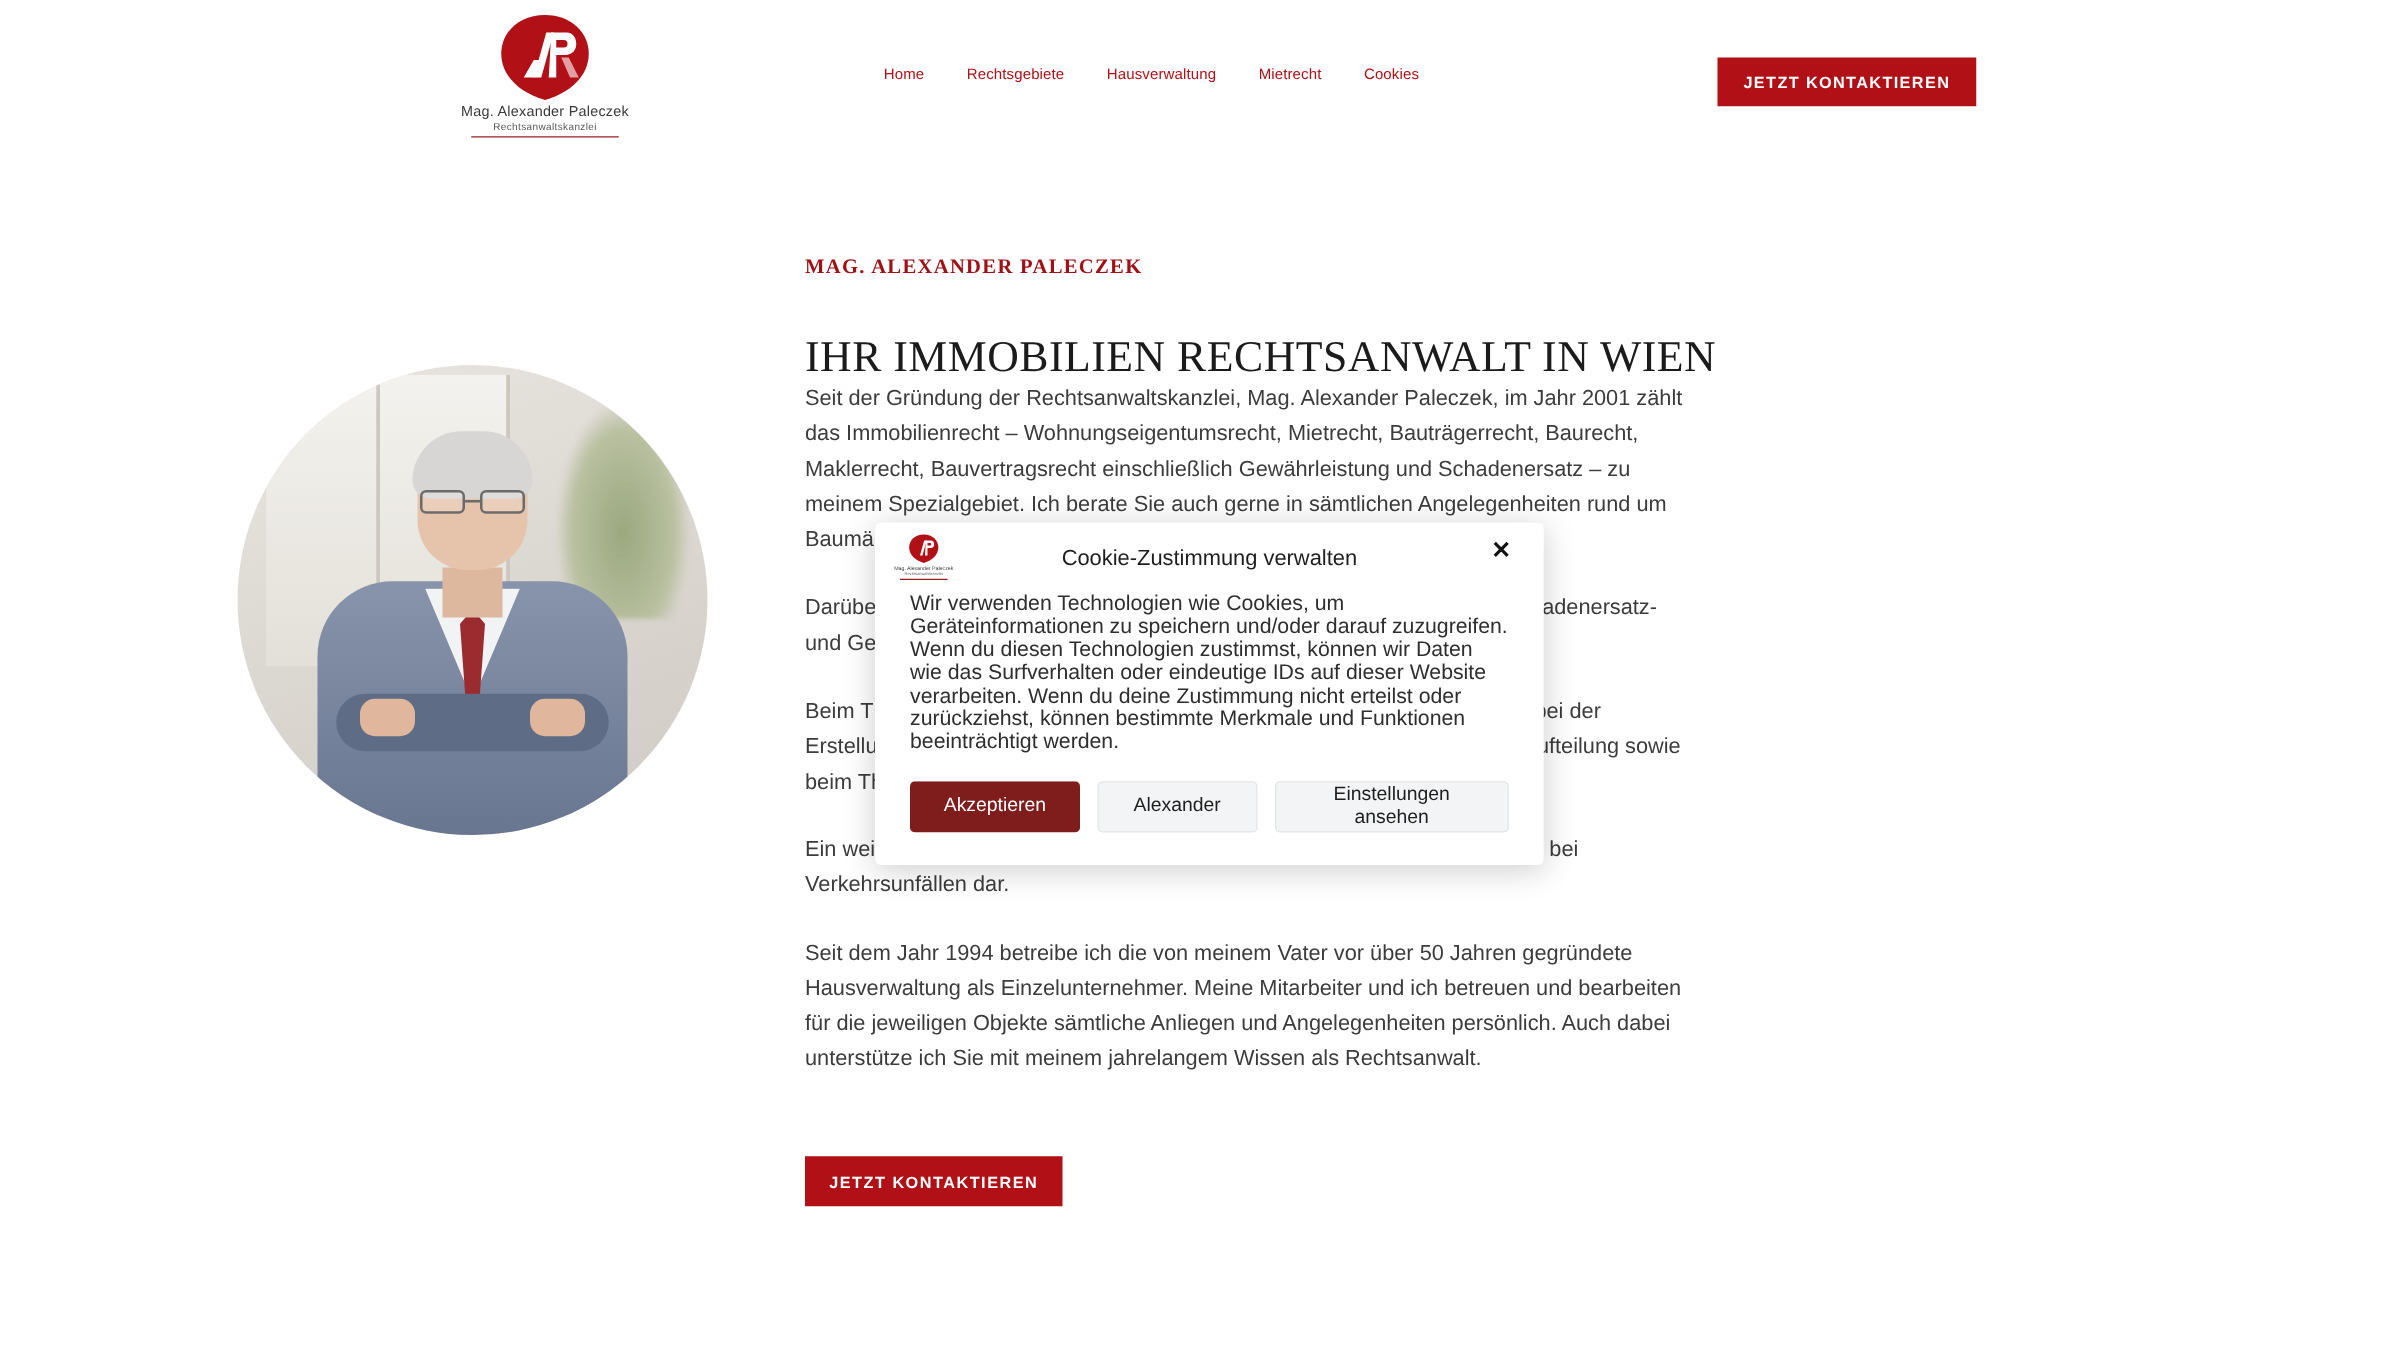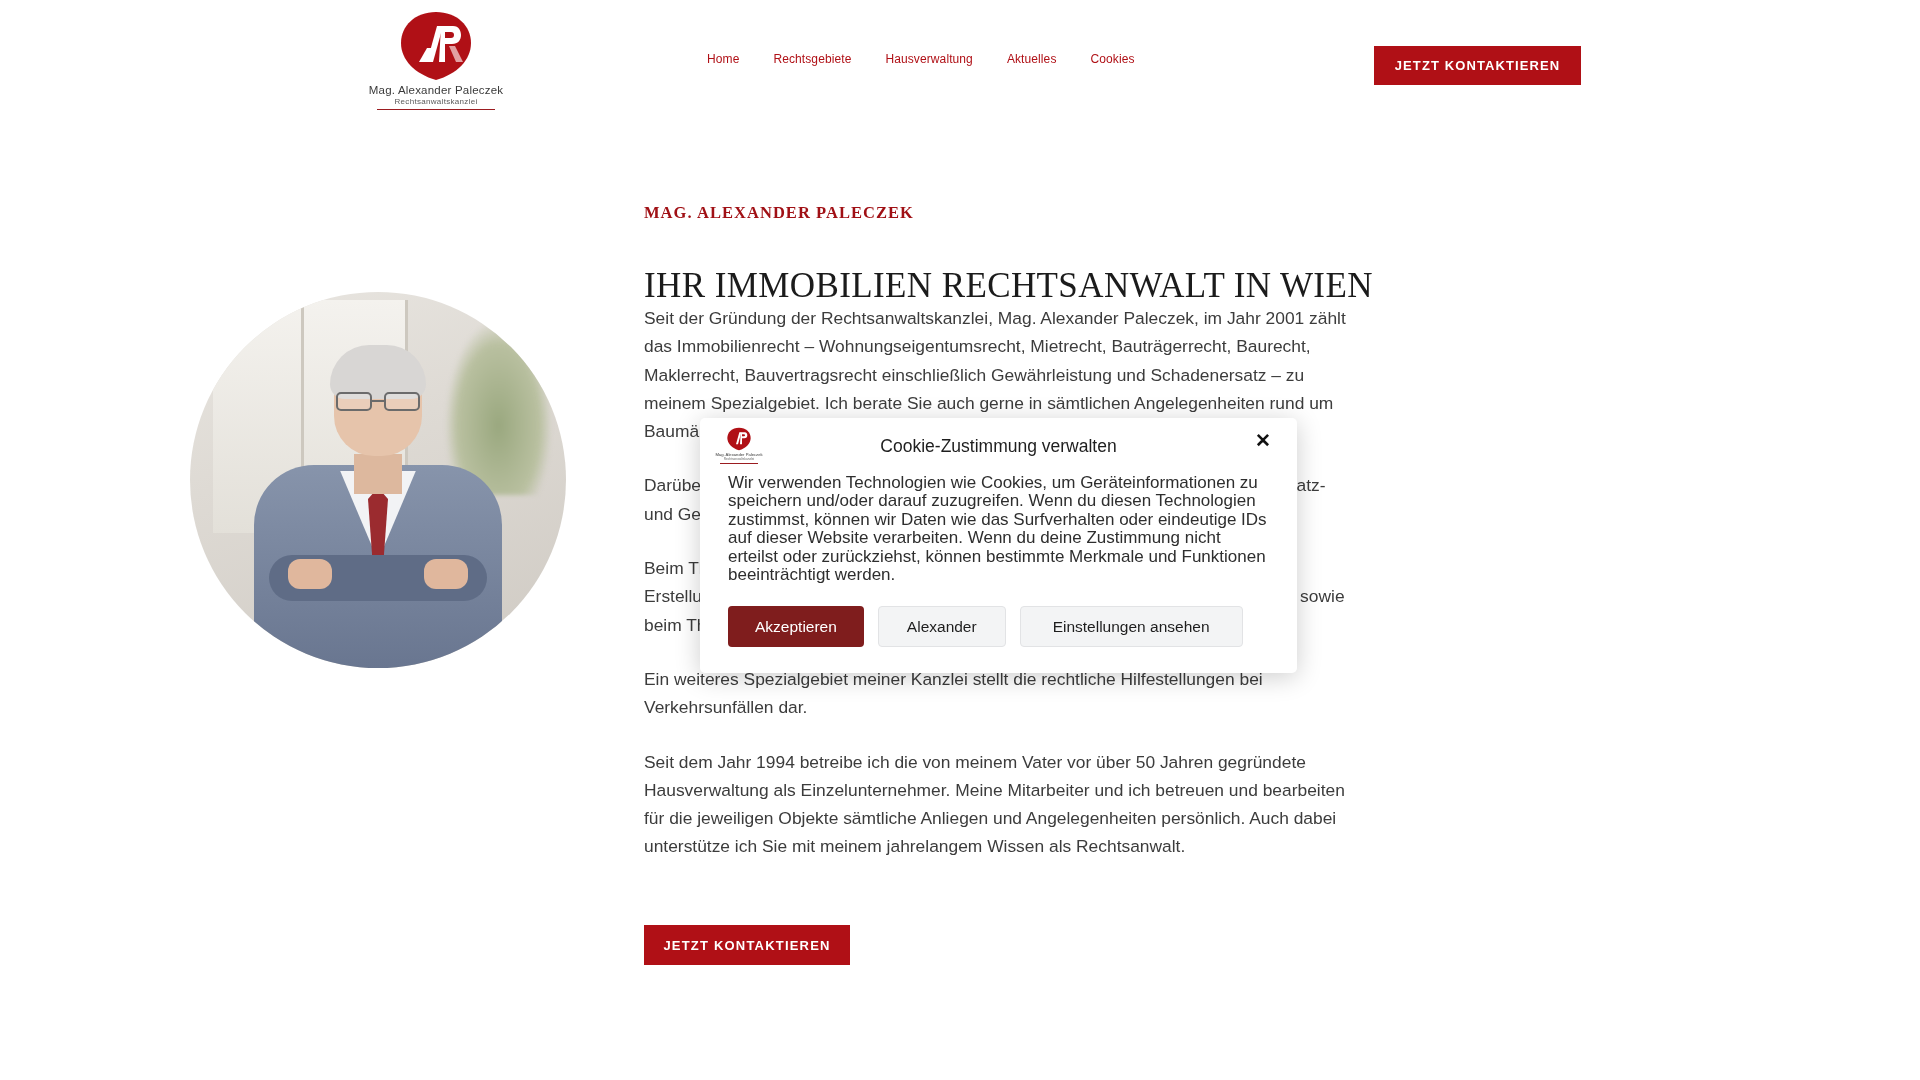--- a/index.html
+++ b/index.html
@@ -289,21 +289,21 @@
     display: flex;
     align-items: center;
     justify-content: center;
   }
 
   
   .cookie {
     position: absolute;
     left: 700px;
     top: 418px;
-    width: 597px;
+    width: 535px;
     background: #ffffff;
     border-radius: 5px;
     box-shadow: 0 4px 26px rgba(0,0,0,.20);
     padding: 0;
     z-index: 40;
   }
   .cookie-head {
     position: relative;
     height: 56px;
     display: flex;
@@ -398,21 +398,21 @@
       </div>
       <div class="logo-name">Mag. Alexander Paleczek</div>
       <div class="logo-sub">Rechtsanwaltskanzlei</div>
       <div class="logo-rule"></div>
     </div>
 
     <nav class="nav">
       <a href="#">Home</a>
       <a href="#">Rechtsgebiete</a>
       <a href="#">Hausverwaltung</a>
-      <a href="#">Aktuelles</a>
+      <a href="#">Mietrecht</a>
       <a href="#">Cookies</a>
     </nav>
 
     <button class="cta-top">JETZT KONTAKTIEREN</button>
   </div>
 
   <div class="hero-photo">
     <div class="photo-window"></div>
     <div class="photo-plant"></div>
     <div class="p-body"></div>

